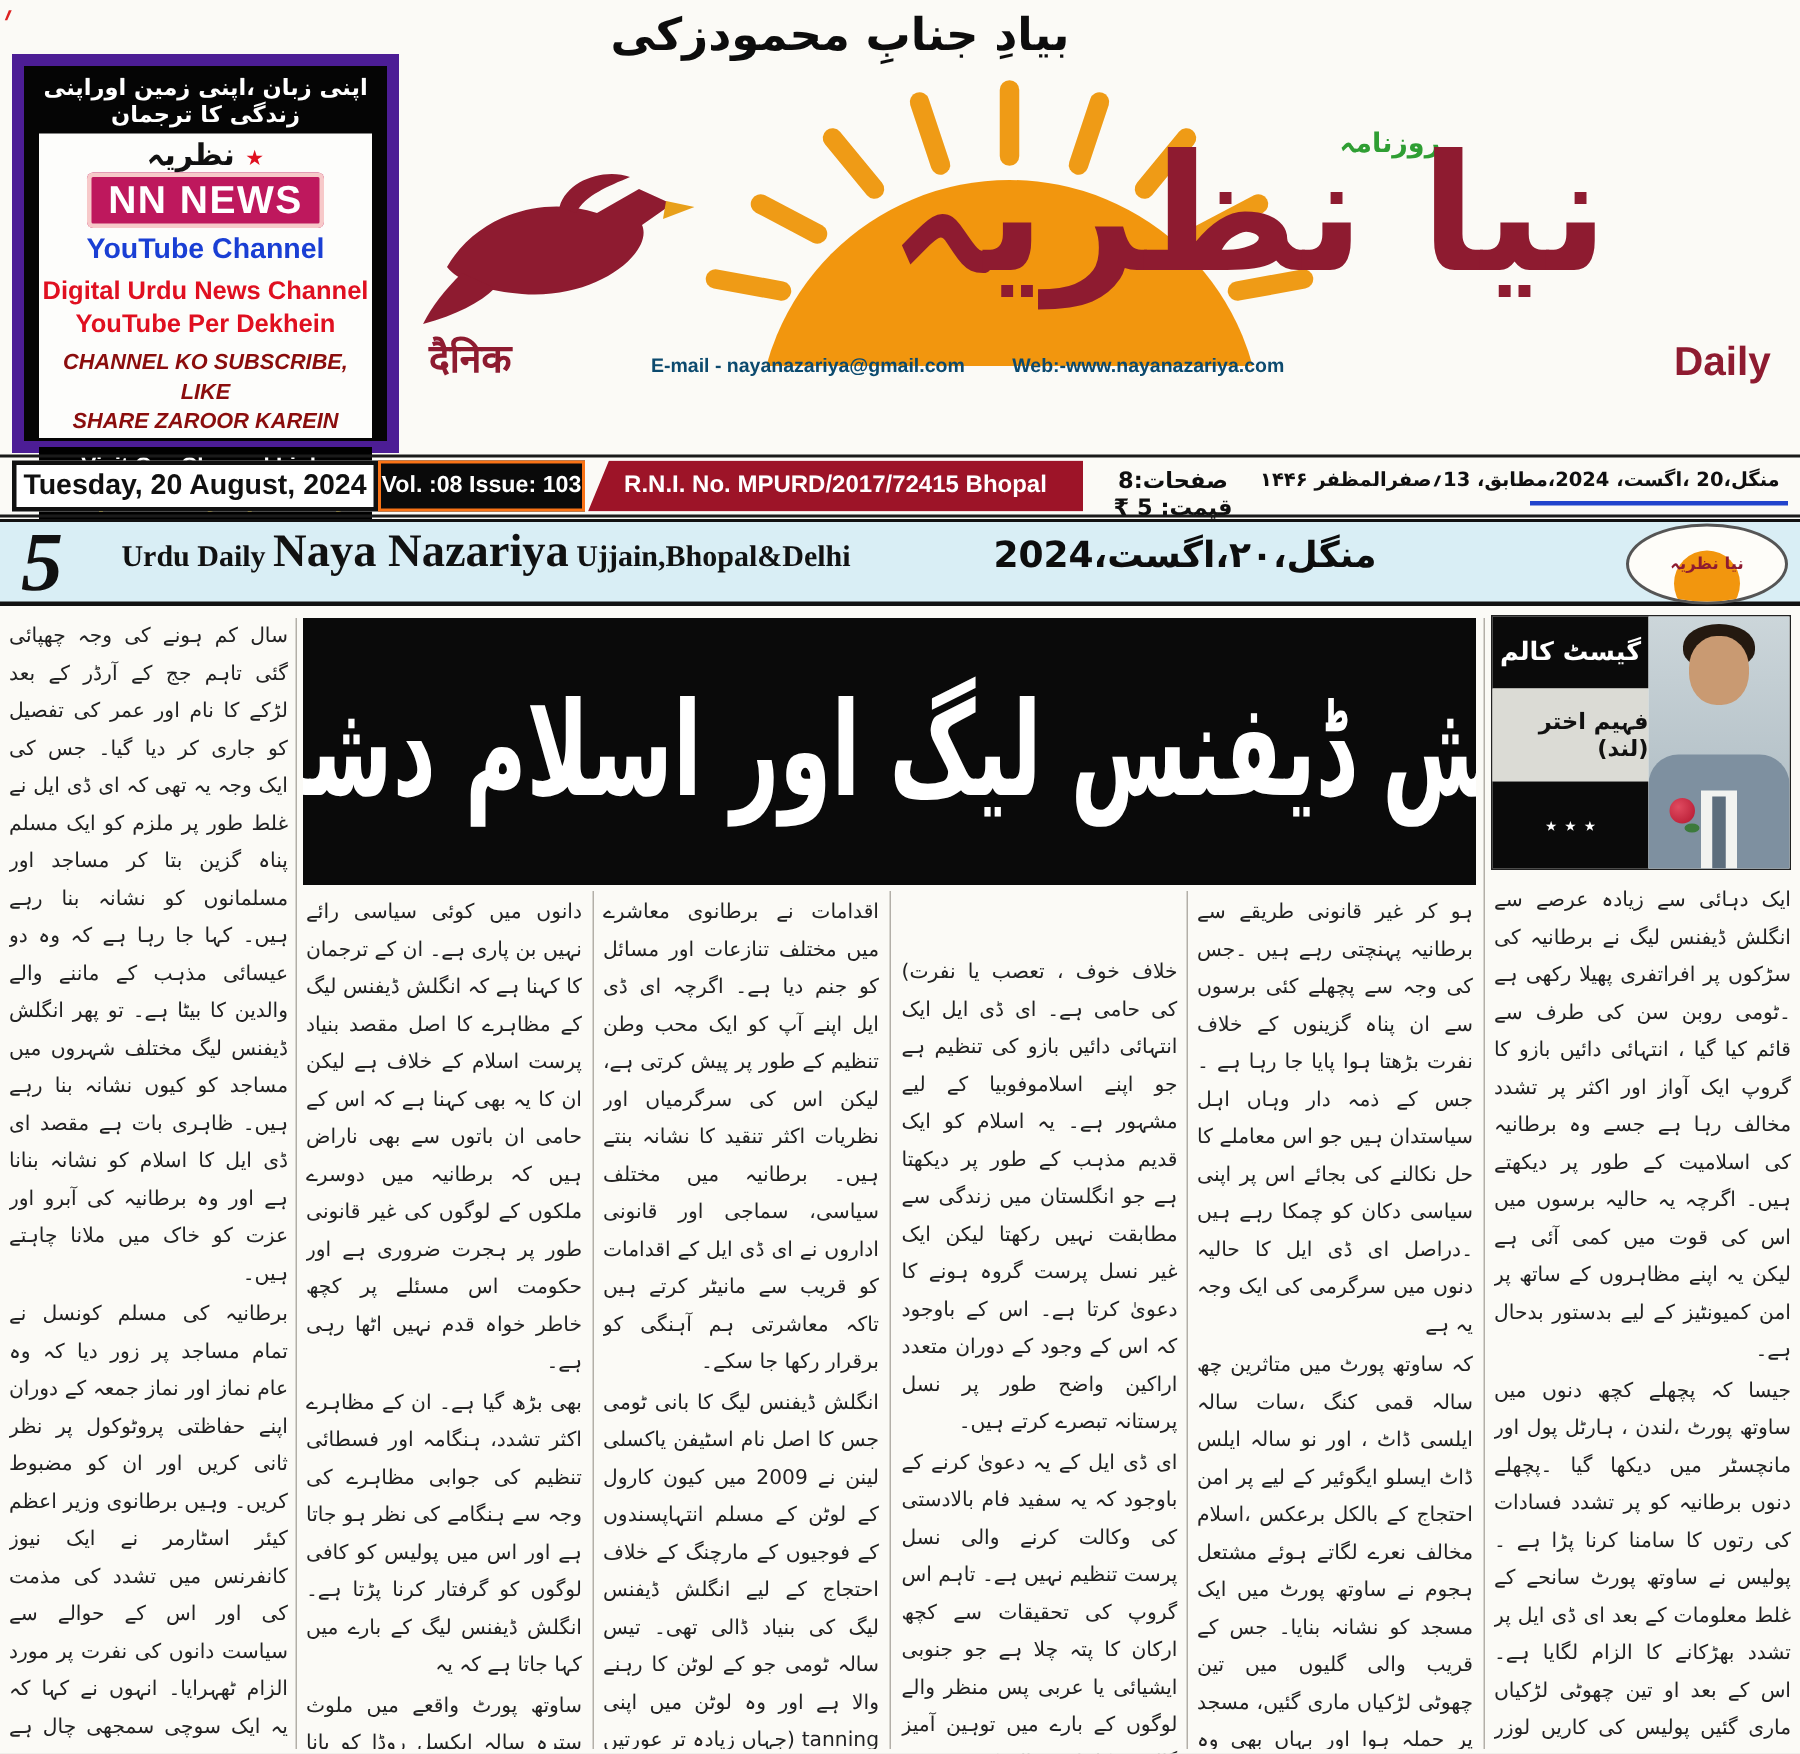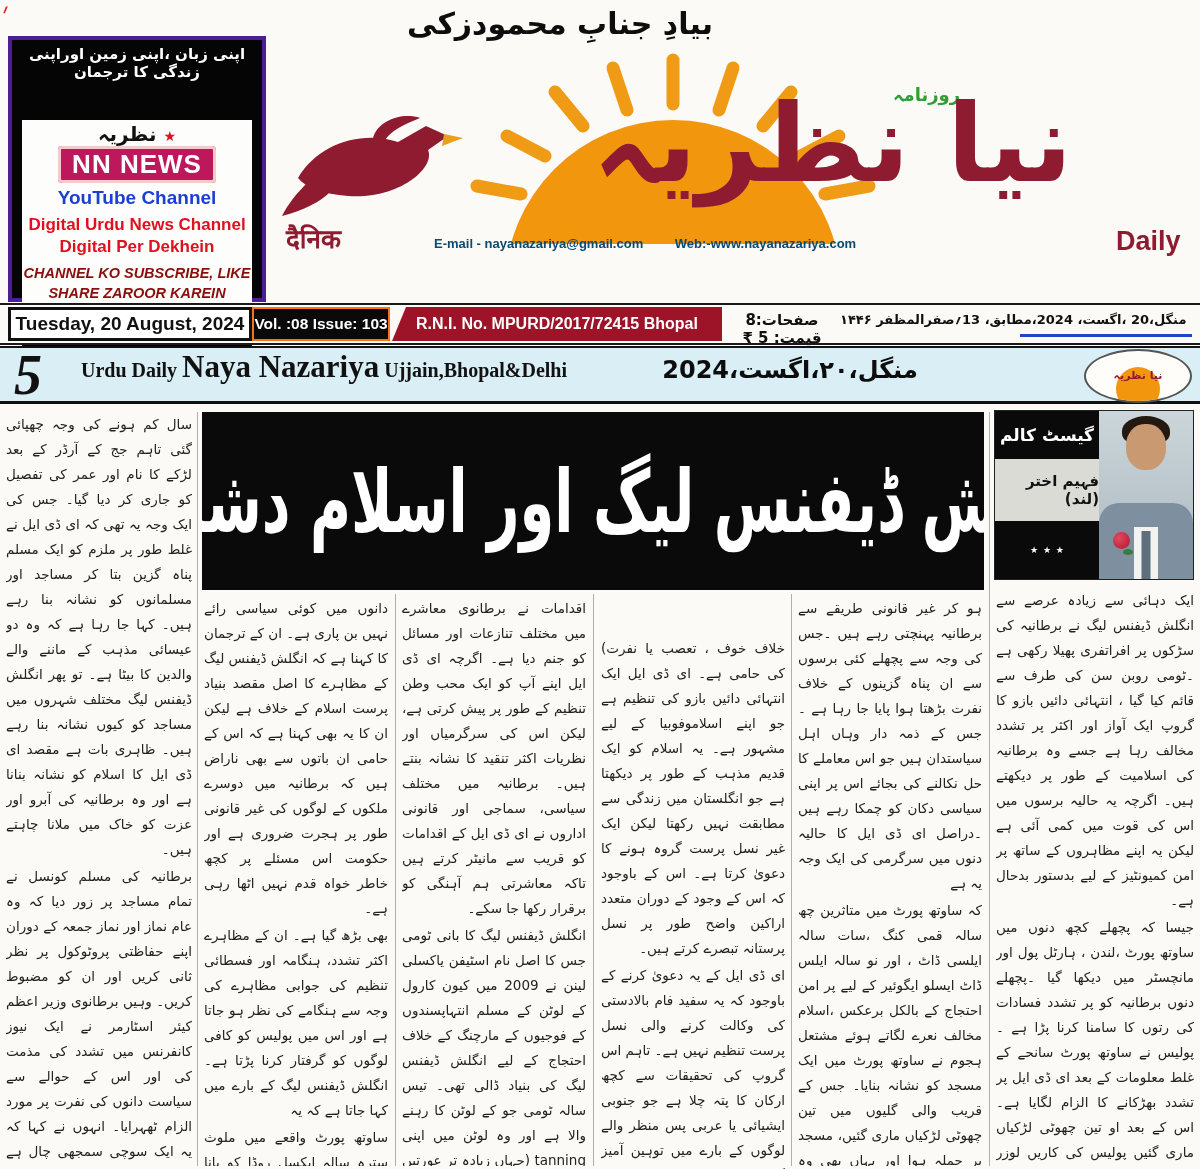--- a/index.html
+++ b/index.html
@@ -2,22 +2,22 @@
 <html lang="ur"><head>
 <meta charset="utf-8">
 <style>
   html,body{margin:0;padding:0;background:#e8e6e1;}
   .page{position:relative;width:1200px;height:1169px;margin:0 auto;background:#fbfaf6;
         font-family:"Liberation Sans",sans-serif;color:#1b1b1b;overflow:hidden;}
   .urdu{font-family:"DejaVu Sans",sans-serif;direction:rtl;unicode-bidi:embed;}
   .abs{position:absolute;}
 
   
-  .promo{left:8px;top:36px;width:258px;height:266px;background:#050505;border:4px solid #4c1d95;
-         box-sizing:border-box;display:flex;flex-direction:column;gap:35px;}
+  .promo{left:8px;top:36px;width:258px;height:266px;background:#050505;border:8px solid #4c1d95;
+         box-sizing:border-box;display:flex;flex-direction:column;}
   .promo-tagline{color:#fff;font-weight:bold;font-size:15px;text-align:center;padding:5px 2px 4px;}
   .promo-white{background:#fdfdfb;margin:0 10px;flex:1;display:flex;flex-direction:column;align-items:center;}
   .promo-squiggle{margin-top:4px;font-size:20px;font-weight:bold;color:#111;line-height:1;}
   .promo-squiggle .star{color:#e01020;font-size:14px;}
   .nn-box{margin-top:2px;background:#be185d;color:#fff;font-weight:bold;font-size:26px;
           letter-spacing:1px;padding:3px 14px;border-radius:4px;font-family:"Liberation Sans",sans-serif;
           box-shadow:0 0 0 3px #f7c9c9 inset;}
   .yt-channel{color:#1a3fd4;font-weight:bold;font-size:19px;margin:4px 0 2px;}
   .digital1{color:#e01020;font-weight:bold;font-size:17px;margin-top:4px;}
   .digital2{color:#e01020;font-weight:bold;font-size:17px;margin-top:2px;}
@@ -106,21 +106,21 @@
 
   <div class="abs corner-mark">؍</div>
 
   <div class="abs promo">
     <div class="promo-tagline urdu">اپنی زبان ،اپنی زمین اوراپنی زندگی کا ترجمان</div>
     <div class="promo-white">
       <div class="promo-squiggle urdu"><span class="star">★</span> <span>نظریہ</span></div>
       <div class="nn-box">NN NEWS</div>
       <div class="yt-channel">YouTube Channel</div>
       <div class="digital1">Digital Urdu News Channel</div>
-      <div class="digital2">Digital Per Dekhein</div>
+      <div class="digital2">YouTube Per Dekhein</div>
       <div class="subs">
         <div>CHANNEL KO SUBSCRIBE, LIKE</div>
         <div>SHARE ZAROOR KAREIN</div>
       </div>
     </div>
     <div class="visit">
       <div class="visit-l1">Visit Our Channel Link:</div>
       <div class="visit-l2">https://bit.ly/2pP4D6y</div>
     </div>
   </div>

